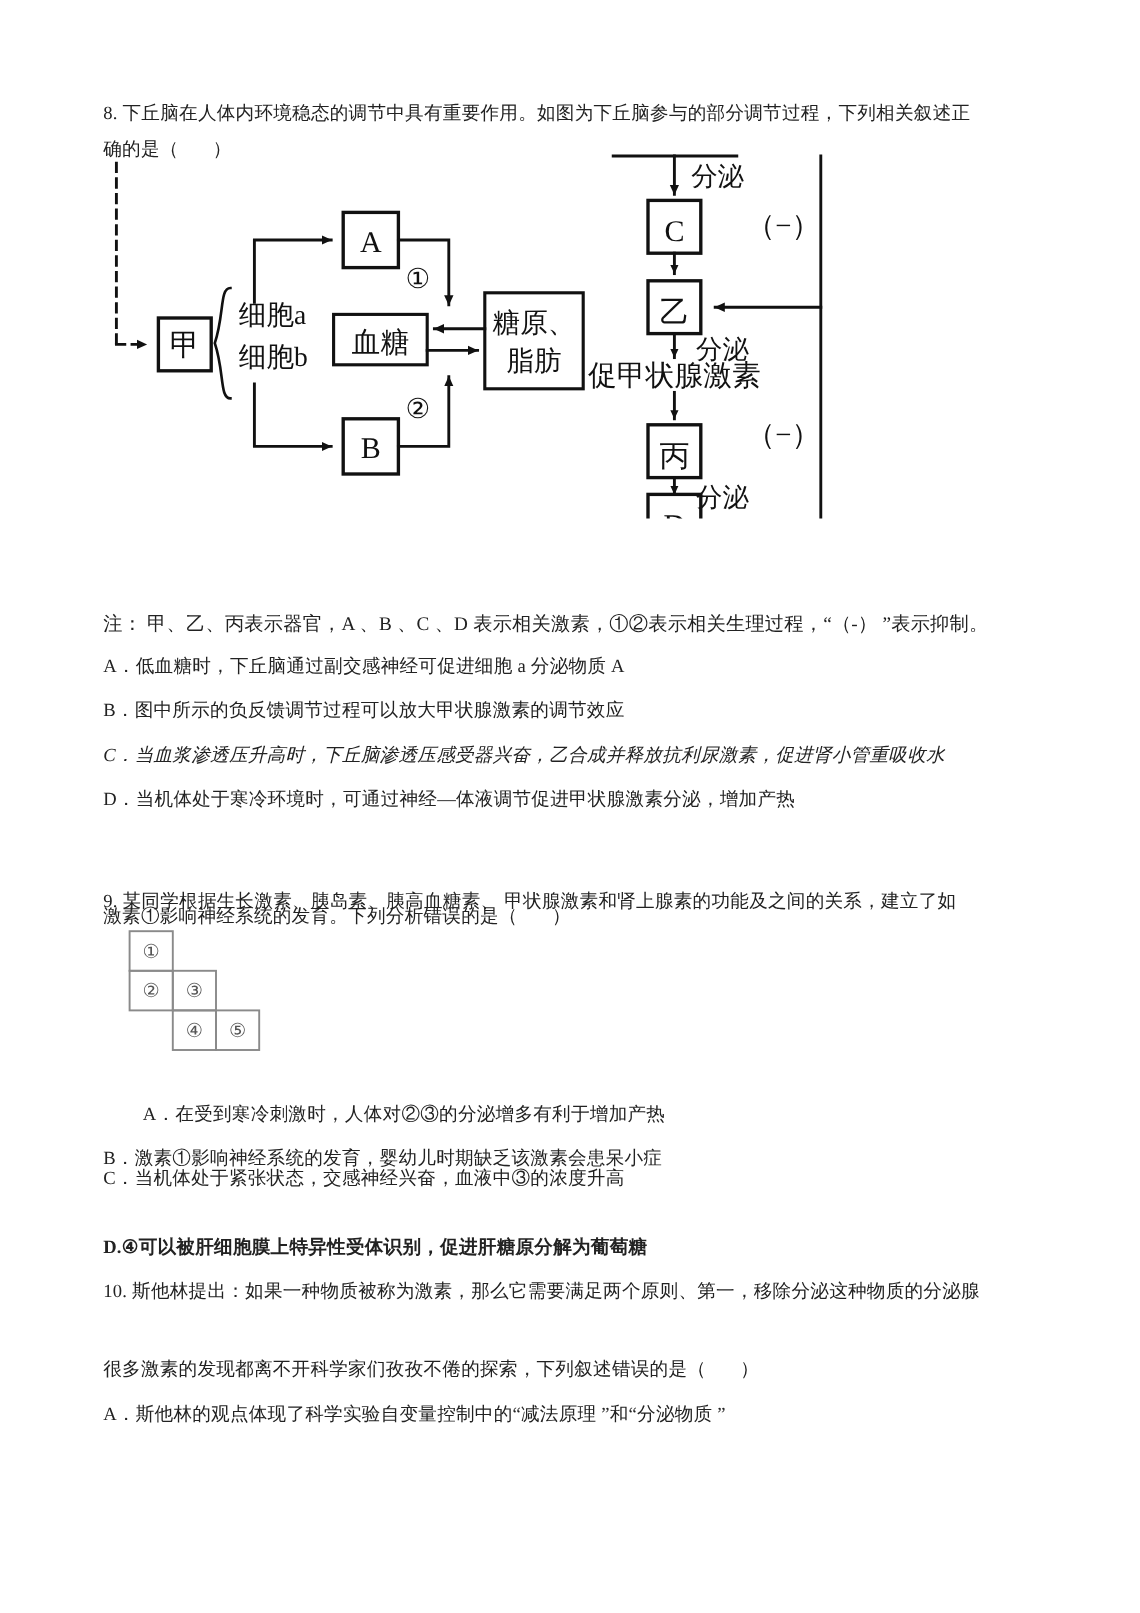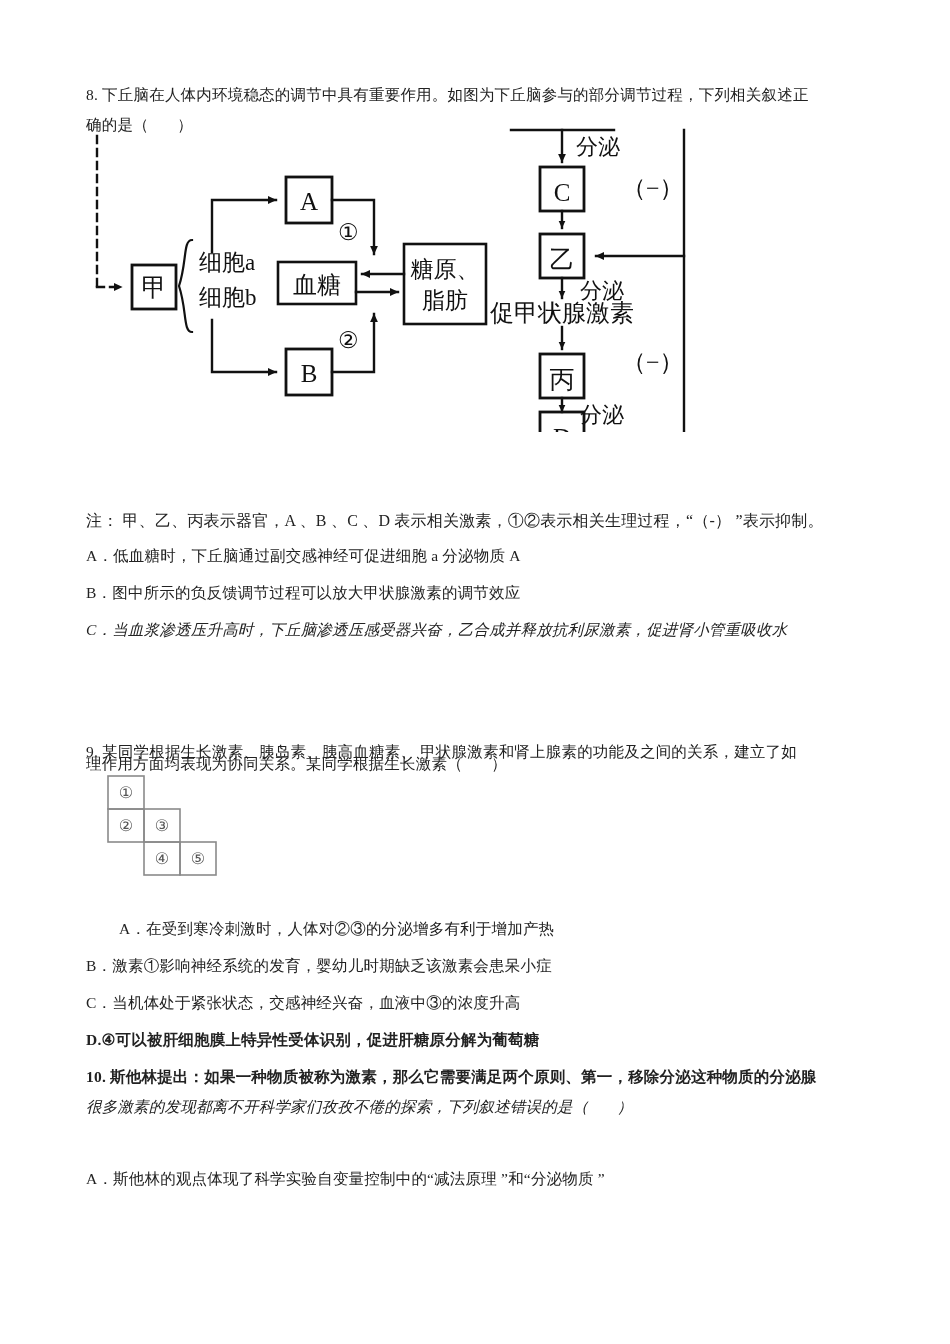--- a/index.html
+++ b/index.html
@@ -149,23 +149,24 @@
         <text x="536" y="248" font-size="24">（−）</text>
       </g>
     </svg>
   </div>
 
   <div class="txt q-stem" style="top:509px; font-size:16px;">注： 甲、乙、丙表示器官，A 、B 、C 、D 表示相关激素，①②表示相关生理过程，“（-） ”表示抑制。</div>
 
   <div class="txt opt" style="top:582px;">B．图中所示的负反馈调节过程可以放大甲状腺激素的调节效应</div>
   <div class="txt opt" style="top:545px;">A．低血糖时，下丘脑通过副交感神经可促进细胞 a 分泌物质 A</div>
   <div class="txt opt" style="top:619px;font-style:italic;">C．当血浆渗透压升高时，下丘脑渗透压感受器兴奋，乙合成并释放抗利尿激素，促进肾小管重吸收水</div>
+  <div class="txt opt" style="top:656px;">D．当机体处于寒冷环境时，可通过神经—体液调节促进甲状腺激素分泌，增加产热</div>
 
   <div class="txt q-stem" style="top:697px;margin-top:44px;">9. 某同学根据生长激素、胰岛素、胰高血糖素、 甲状腺激素和肾上腺素的功能及之间的关系，建立了如</div>
-  <div class="txt q-stem" style="top:753px;">理作用方面均表现为协同关系。某同学根据生长激素（       ）</div>
+  <div class="txt q-stem" style="top:753px;">激素①影响神经系统的发育。下列分析错误的是（       ）</div>
 
   <div id="fig9">
     <svg width="140" height="105" viewBox="0 0 140 105" xmlns="http://www.w3.org/2000/svg">
       <g stroke="#8a8a8a" fill="none" stroke-width="1.6">
         <rect x="8" y="4" width="36" height="33"></rect>
         <rect x="8" y="37" width="36" height="33"></rect>
         <rect x="44" y="37" width="36" height="33"></rect>
         <rect x="44" y="70" width="36" height="33"></rect>
         <rect x="80" y="70" width="36" height="33"></rect>
       </g>
@@ -174,21 +175,21 @@
         <text x="26" y="59">②</text>
         <text x="62" y="59">③</text>
         <text x="62" y="92">④</text>
         <text x="98" y="92">⑤</text>
       </g>
     </svg>
   </div>
 
   <div class="txt opt" style="top:918px;margin-left:33px;">A．在受到寒冷刺激时，人体对②③的分泌增多有利于增加产热</div>
   <div class="txt opt" style="top:955px;">B．激素①影响神经系统的发育，婴幼儿时期缺乏该激素会患呆小症</div>
-  <div class="txt opt" style="top:992px;">C．当机体处于紧张状态，交感神经兴奋，血液中③的浓度升高</div>
+  <div class="txt opt" style="top:972px;">C．当机体处于紧张状态，交感神经兴奋，血液中③的浓度升高</div>
   <div class="txt opt" style="top:1029px;font-weight:bold;">D.④可以被肝细胞膜上特异性受体识别，促进肝糖原分解为葡萄糖</div>
 
-  <div class="txt q-stem" style="top:1066px;font-weight:bold;">10. 斯他林提出：如果一种物质被称为激素，那么它需要满足两个原则、第一，移除分泌这种物质的分泌腺</div>
-  <div class="txt q-stem" style="top:1096px;font-style:italic;">很多激素的发现都离不开科学家们孜孜不倦的探索，下列叙述错误的是（       ）</div>
+  <div class="txt q-stem" style="top:1066px;">10. 斯他林提出：如果一种物质被称为激素，那么它需要满足两个原则、第一，移除分泌这种物质的分泌腺</div>
+  <div class="txt q-stem" style="top:1131px;">很多激素的发现都离不开科学家们孜孜不倦的探索，下列叙述错误的是（       ）</div>
 
   <div class="txt opt" style="top:1168px;">A．斯他林的观点体现了科学实验自变量控制中的“减法原理 ”和“分泌物质 ”</div>
 
 </div>
 
 </body></html>

